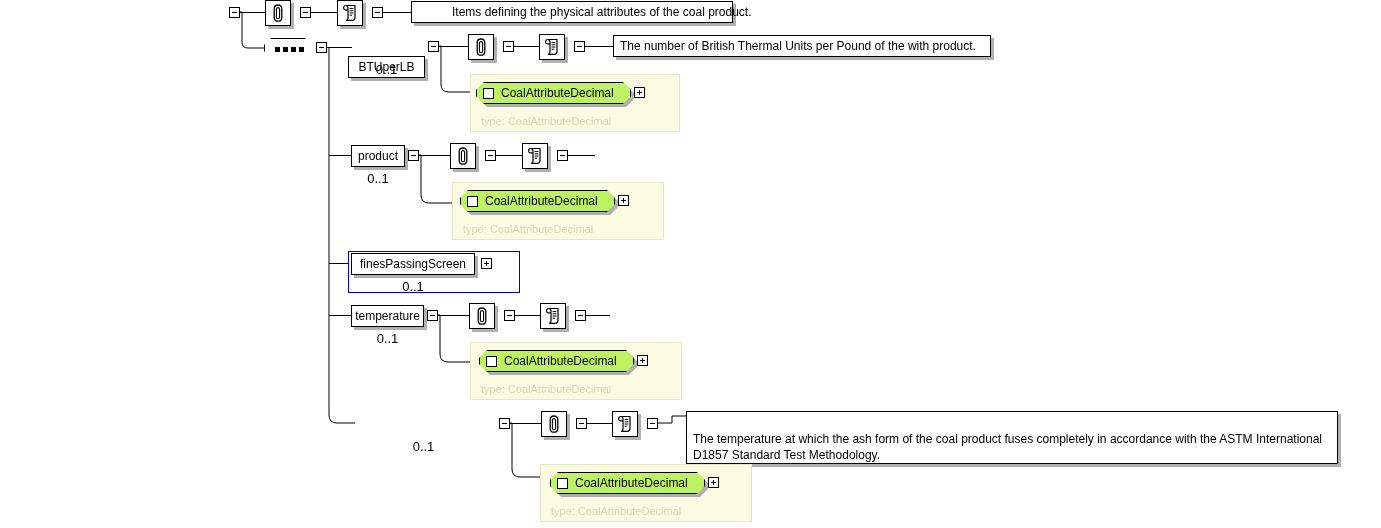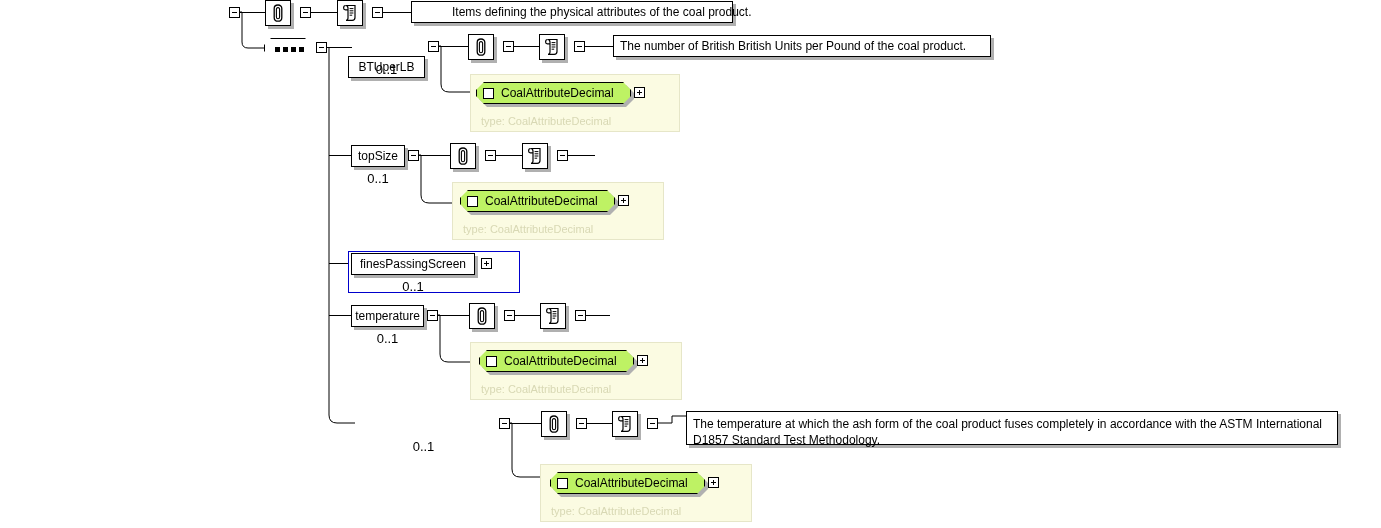--- a/index.html
+++ b/index.html
@@ -39,22 +39,22 @@
 
   
   .doc{
     height:22px;
     justify-content:flex-start;
     padding:0 6px;
     font-size:12px;
     box-shadow:3px 3px 0 0 #b0b0b0;
   }
   .doc.multi{
-    height:34px;
-    align-items:center;
+    height:53px;
+    align-items:flex-end;
     padding-top:8px;
     line-height:16px;
     white-space:normal;
   }
 
   
   .rootbox{
     height:22px;
     justify-content:flex-start;
     padding-left:4px;
@@ -245,38 +245,38 @@
   <div class="node iconbox" style="left:539px;top:34px;">
     <svg width="16" height="18" viewBox="0 0 16 18">
       <path d="M3.5 1.5 L13 1.5 L13 13.5 C13 15.2 11.8 16.3 10.2 16.3 L4 16.3 C5.3 16.3 6 15.3 6 14 L6 4.2 C6 2.6 5 1.5 3.5 1.5 Z" fill="#fff" stroke="#000" stroke-width="1.2"></path>
       <path d="M3.5 1.5 C2.2 1.5 1.6 2.6 1.6 4 C1.6 5.2 2.4 5.8 3.4 5.8 L6 5.8" fill="none" stroke="#000" stroke-width="1.2"></path>
       <path d="M7.6 4.6 L11.4 4.6 M7.6 6.8 L11.4 6.8 M7.6 9 L11.4 9 M7.6 11.2 L10.2 11.2" stroke="#000" stroke-width="1"></path>
     </svg>
   </div>
   <div class="toggle" style="left:574px;top:41px;"></div>
   <div class="hline" style="left:585px;top:46px;width:28px;"></div>
   <div class="node doc" style="left:613px;top:35px;width:378px;">
-    <span>The number of British British Units per Pound of the coal product.</span>
+    <span>The number of British Thermal Units per Pound of the with product.</span>
   </div>
 
   <svg class="curve" style="left:439px;top:46px;width:45px;height:50px;">
     <path d="M0 0 L2 0 L2 38 Q2 46 10 46 L42 46"></path>
   </svg>
   <div class="typebox" style="left:470px;top:74px;width:210px;height:58px;">
     <span class="typelabel">type: CoalAttributeDecimal</span>
   </div>
   <div class="refshadow" style="left:479px;top:85px;width:155px;height:22px;"></div>
   <div class="refnode" style="left:476px;top:82px;width:155px;">
     <span class="sq"></span>
     <span>CoalAttributeDecimal</span>
   </div>
   <div class="toggle plus" style="left:634px;top:87px;"></div>
 
   <div class="node elem" style="left:351px;top:145px;width:54px;">
-    <span>topSize</span>
+    <span>product</span>
   </div>
   <div class="card" style="left:351px;top:171px;width:54px;">0..1</div>
   <div class="toggle" style="left:408px;top:150px;"></div>
 
   <div class="hline" style="left:419px;top:155px;width:31px;"></div>
   <div class="node iconbox" style="left:450px;top:143px;">
     <svg width="14" height="20" viewBox="0 0 14 20">
       <path d="M7 2 C4.6 2 3.2 3.4 3.2 5.4 L3.2 14.4 C3.2 16.9 4.8 18.2 7 18.2 C9.2 18.2 10.8 16.9 10.8 14.4 L10.8 5.4 C10.8 3.4 9.4 2 7 2 Z" fill="none" stroke="#000" stroke-width="1.3"></path>
       <path d="M7 4.6 C5.9 4.6 5.4 5.3 5.4 6.1 L5.4 13.9 C5.4 15.1 6 15.8 7 15.8 C8 15.8 8.6 15.1 8.6 13.9 L8.6 6.1 C8.6 5.3 8.1 4.6 7 4.6 Z" fill="none" stroke="#000" stroke-width="1.1"></path>
     </svg>

